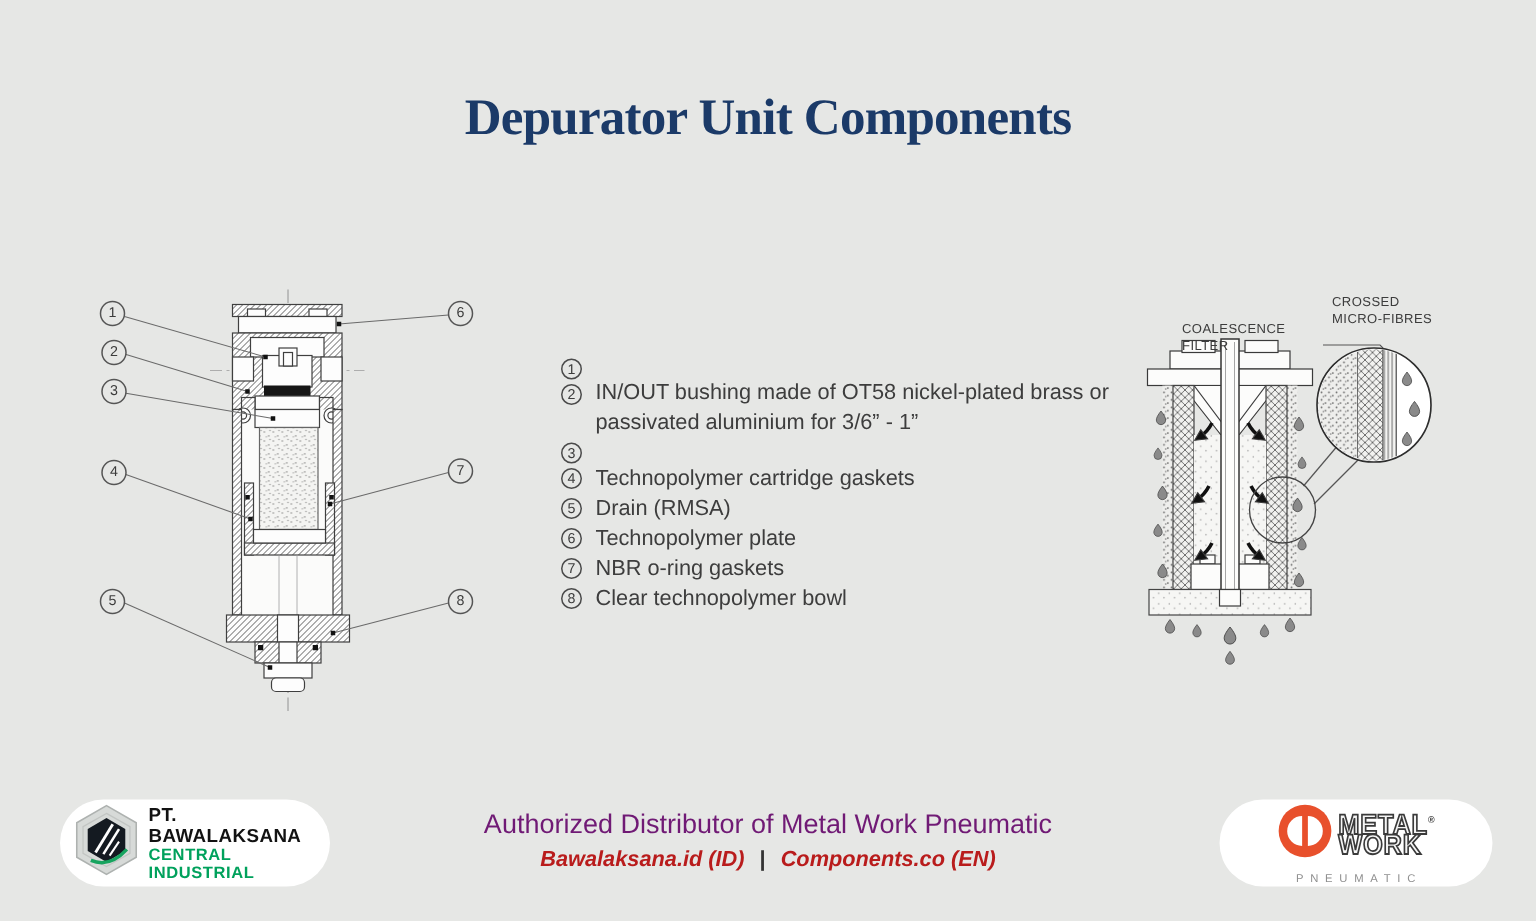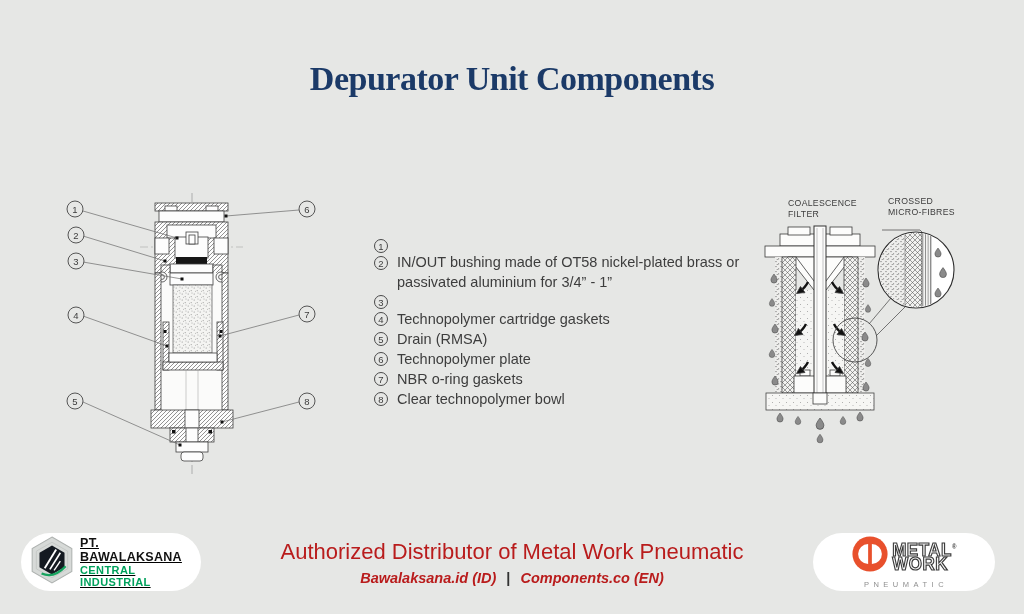--- a/index.html
+++ b/index.html
@@ -23,33 +23,33 @@
   .component-item { display:flex; align-items:flex-start; gap:9px; margin-bottom:0.5px; }
   .cnum { flex:0 0 14px; width:14px; height:14px; margin-top:2.5px; border:1px solid #4a4a4a;
           border-radius:50%; font-size:9.5px; line-height:13px; text-align:center; }
   .clabel { font-size:14.5px; line-height:19.5px; }
 
   
   .right-diagram { position:absolute; left:750px; top:190px; width:245px; height:255px; }
   .right-diagram svg { position:absolute; left:0; top:0; }
   .dlabel { position:absolute; font-size:8.7px; line-height:11px; letter-spacing:0.3px;
             color:#3c3c3c; white-space:pre-line; }
-  .dlabel.coalescence { left:38px; top:8px; }
+  .dlabel.coalescence { left:38px; top:24px; }
   .dlabel.crossed { left:138px; top:6px; }
 
   
   .footer-pill { position:absolute; top:533px; height:58px; background:#ffffff; border-radius:29px;
                  display:flex; align-items:center; }
-  .pill-left { left:21px; width:180px; padding-left:10px; gap:7px;text-decoration:underline; }
+  .pill-left { left:40px; width:180px; padding-left:10px; gap:7px; }
   .pill-right { left:813px; width:182px; justify-content:center; }
   .company-name { font-size:12.5px; font-weight:800; letter-spacing:0.3px; color:#121212; }
   .company-sub { font-size:11px; font-weight:800; letter-spacing:0.4px; color:#00a15c; }
 
   .footer-center { position:absolute; left:0; top:539px; width:100%; text-align:center; }
-  .distributor { font-size:22px; font-weight:500; color:#b91c1c; }
+  .distributor { font-size:18px; font-weight:500; color:#701a75; }
   .links-row { margin-top:5px; font-size:14.5px; font-weight:bold; color:#2a9e60; }
   .links-row a { color:#b91c1c; text-decoration:none; cursor:pointer;font-style:italic; }
   .link-sep { color:#333; margin:0 10px; font-weight:600; }
 
   
   .mw { display:flex; flex-direction:column; align-items:center; }
   .mw-top { display:flex; align-items:center; gap:3px; }
   .mw-words { display:flex; flex-direction:column; }
   .mw-word { font-family:"Liberation Sans", sans-serif; font-weight:800; font-size:17px;
              line-height:14px; letter-spacing:0.5px; color:#f5f5f5;
@@ -164,21 +164,21 @@
     <div class="callout" style="left:252px;top:124px;"><span>7</span></div>
     <div class="callout" style="left:252px;top:211px;"><span>8</span></div>
   </div>
 
   <div class="component-list">
     <div class="component-item">
         <span class="cnum">1</span>
       </div>
     <div class="component-item">
         <span class="cnum">2</span>
-        <span class="clabel">IN/OUT bushing made of OT58 nickel-plated brass or passivated aluminium for 3/4” - 1”</span>
+        <span class="clabel">IN/OUT bushing made of OT58 nickel-plated brass or passivated aluminium for 3/6” - 1”</span>
       </div>
     <div class="component-item">
         <span class="cnum">3</span>
       </div>
     <div class="component-item">
         <span class="cnum">4</span>
         <span class="clabel">Technopolymer cartridge gaskets</span>
       </div>
     <div class="component-item">
         <span class="cnum">5</span>

